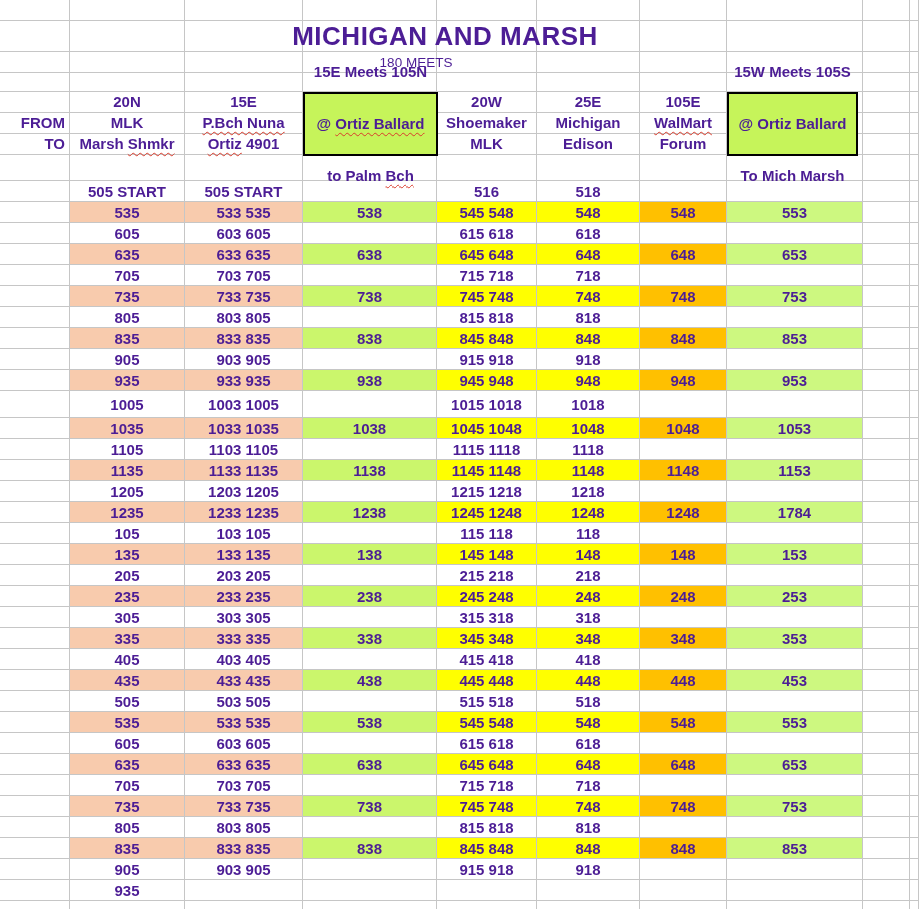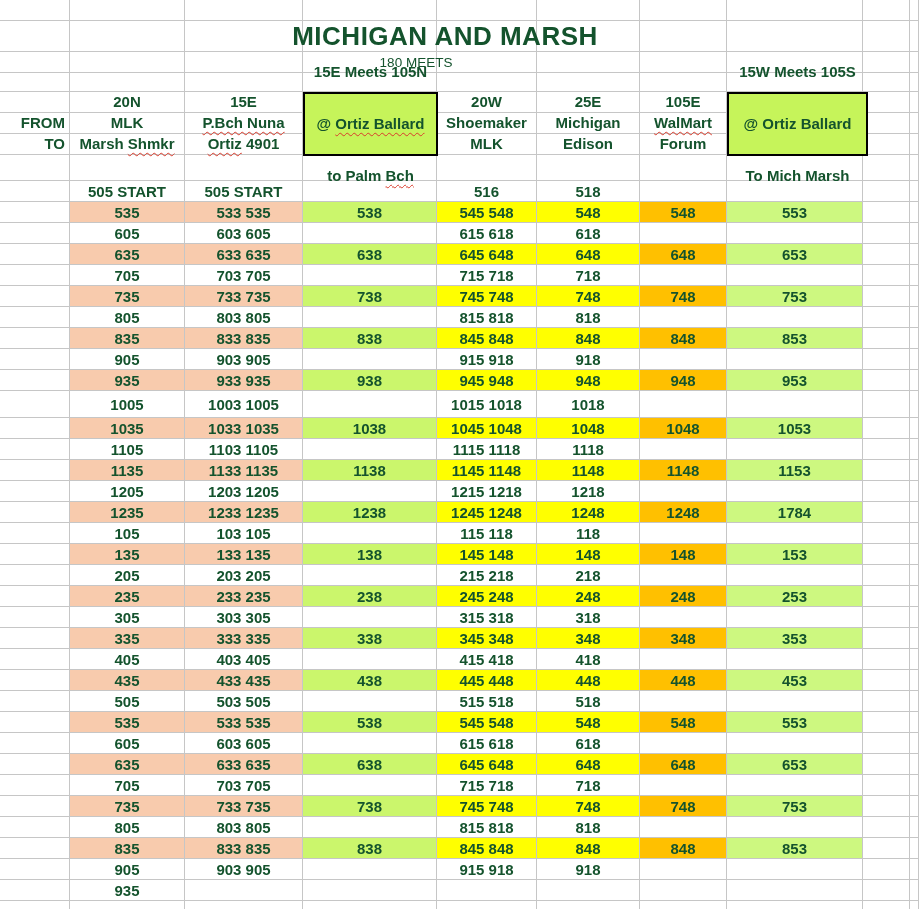--- a/index.html
+++ b/index.html
@@ -2,21 +2,21 @@
 <html style="--grid: #C6C6C6; --peach: #F8CBAD; --grnhdr: #C6F45A; --grncell: #CBF66C; --grncell2: #CDF880; --yel: #FFFF00; --org: #FFC000; --missred: #D93B2B;"><head>
 <meta charset="utf-8">
 <style>
   :root{
     --grid:#C6C6C6; --peach:#F8CBAD; --grnhdr:#C6F45A; --grncell:#CBF66C;
     --grncell2:#CDF880; --yel:#FFFF00; --org:#FFC000; --missred:#D93B2B;
   }
   html,body{margin:0;padding:0;background:#FFFFFF;}
   #sheet{
     position:relative;width:919px;height:909px;background:#FFFFFF;overflow:hidden;
-    font-family:"Liberation Sans",sans-serif;color:#14532d;
+    font-family:"Liberation Sans",sans-serif;color:#4c1d95;
   }
   .row{display:grid;}
   .cell{
     box-sizing:border-box;
     border-right:1px solid var(--grid);
     border-bottom:1px solid var(--grid);
     display:flex;align-items:center;justify-content:center;
     font-weight:bold;font-size:15px;white-space:nowrap;overflow:visible;
   }
   .hcell{display:block;text-align:center;line-height:20px;}
@@ -40,21 +40,21 @@
     text-align:center;font-weight:normal;font-size:13.5px;z-index:3;
   }
   .ghdr{
     position:absolute;top:92px;height:64px;background:var(--grnhdr);
     border:2px solid #000;box-sizing:border-box;z-index:2;
     display:flex;flex-direction:column;justify-content:center;
     text-align:center;font-weight:bold;font-size:15px;gap:32px;
   }
   .ghdr .gl{height:20px;line-height:20px;white-space:nowrap;}
   #gD{left:303px;width:135px;}
-  #gH{left:727px;width:141px;}
+  #gH{left:727px;width:131px;}
 </style>
 </head>
 <body>
 
 <div id="sheet">
   <div class="title">MICHIGAN AND MARSH</div>
   <div class="subtitle">180 MEETS</div>
 
   <div class="ghdr" id="gD">
     <div class="gl">15E Meets 105N</div>

